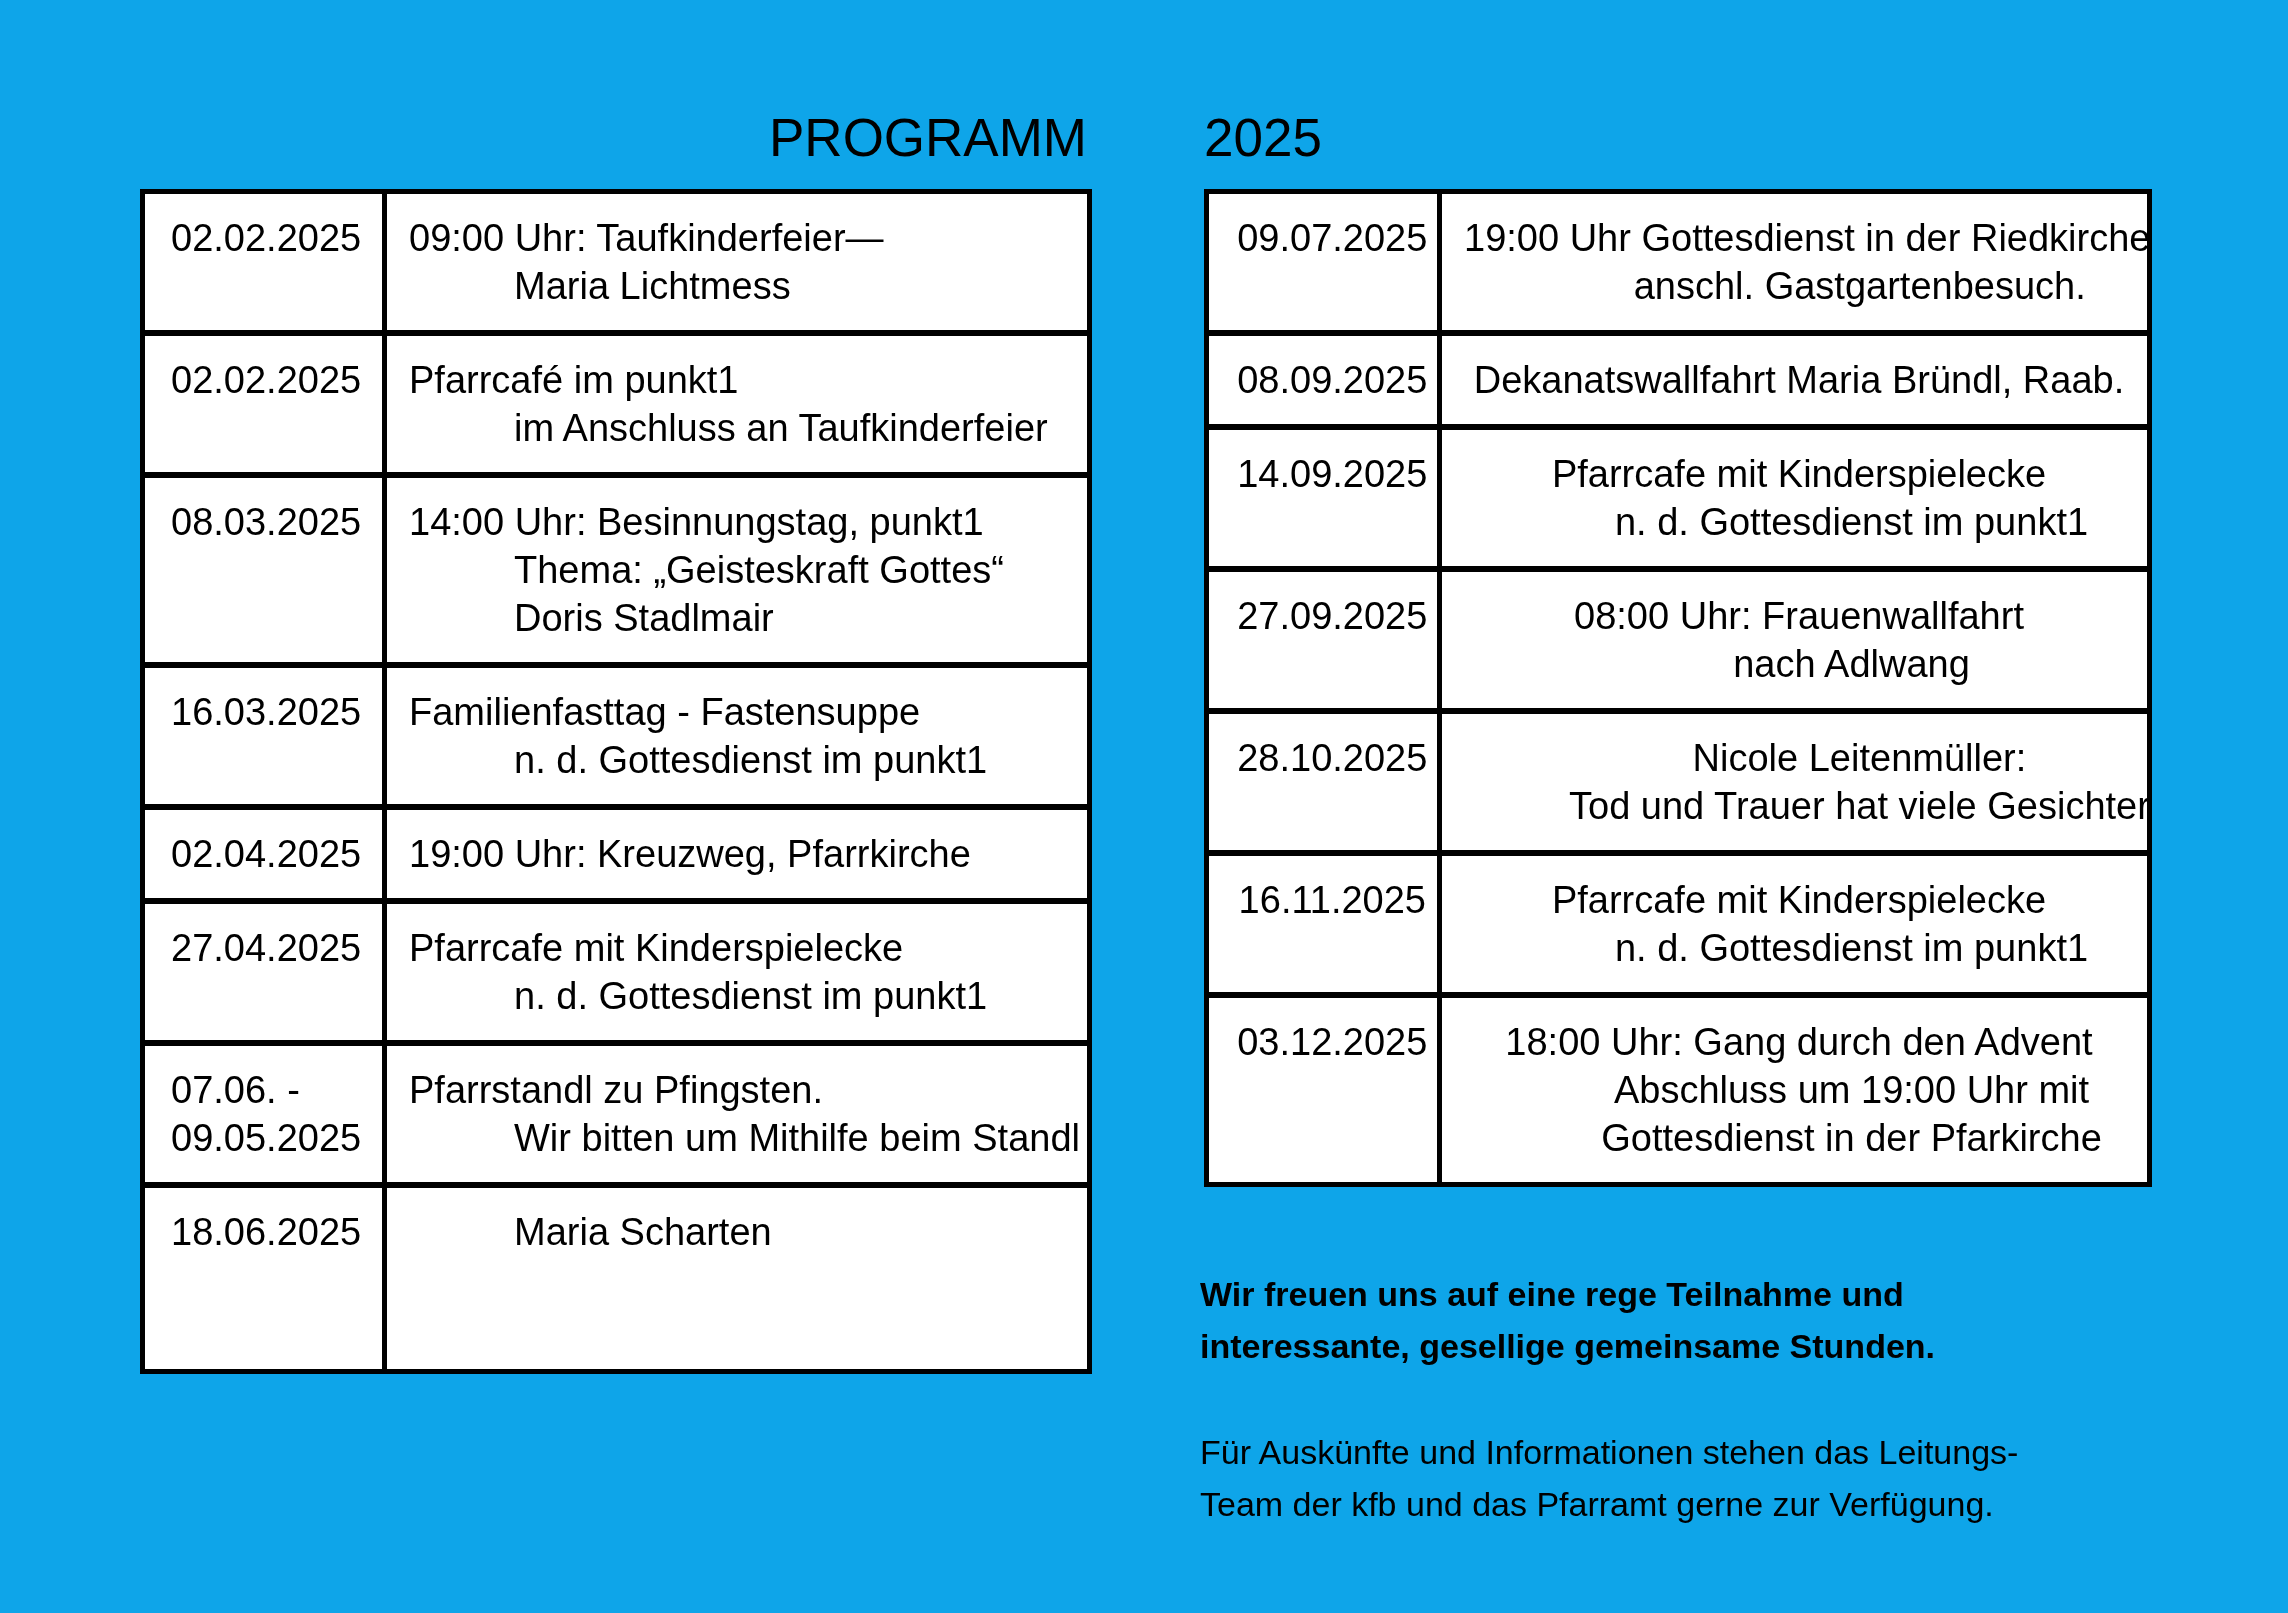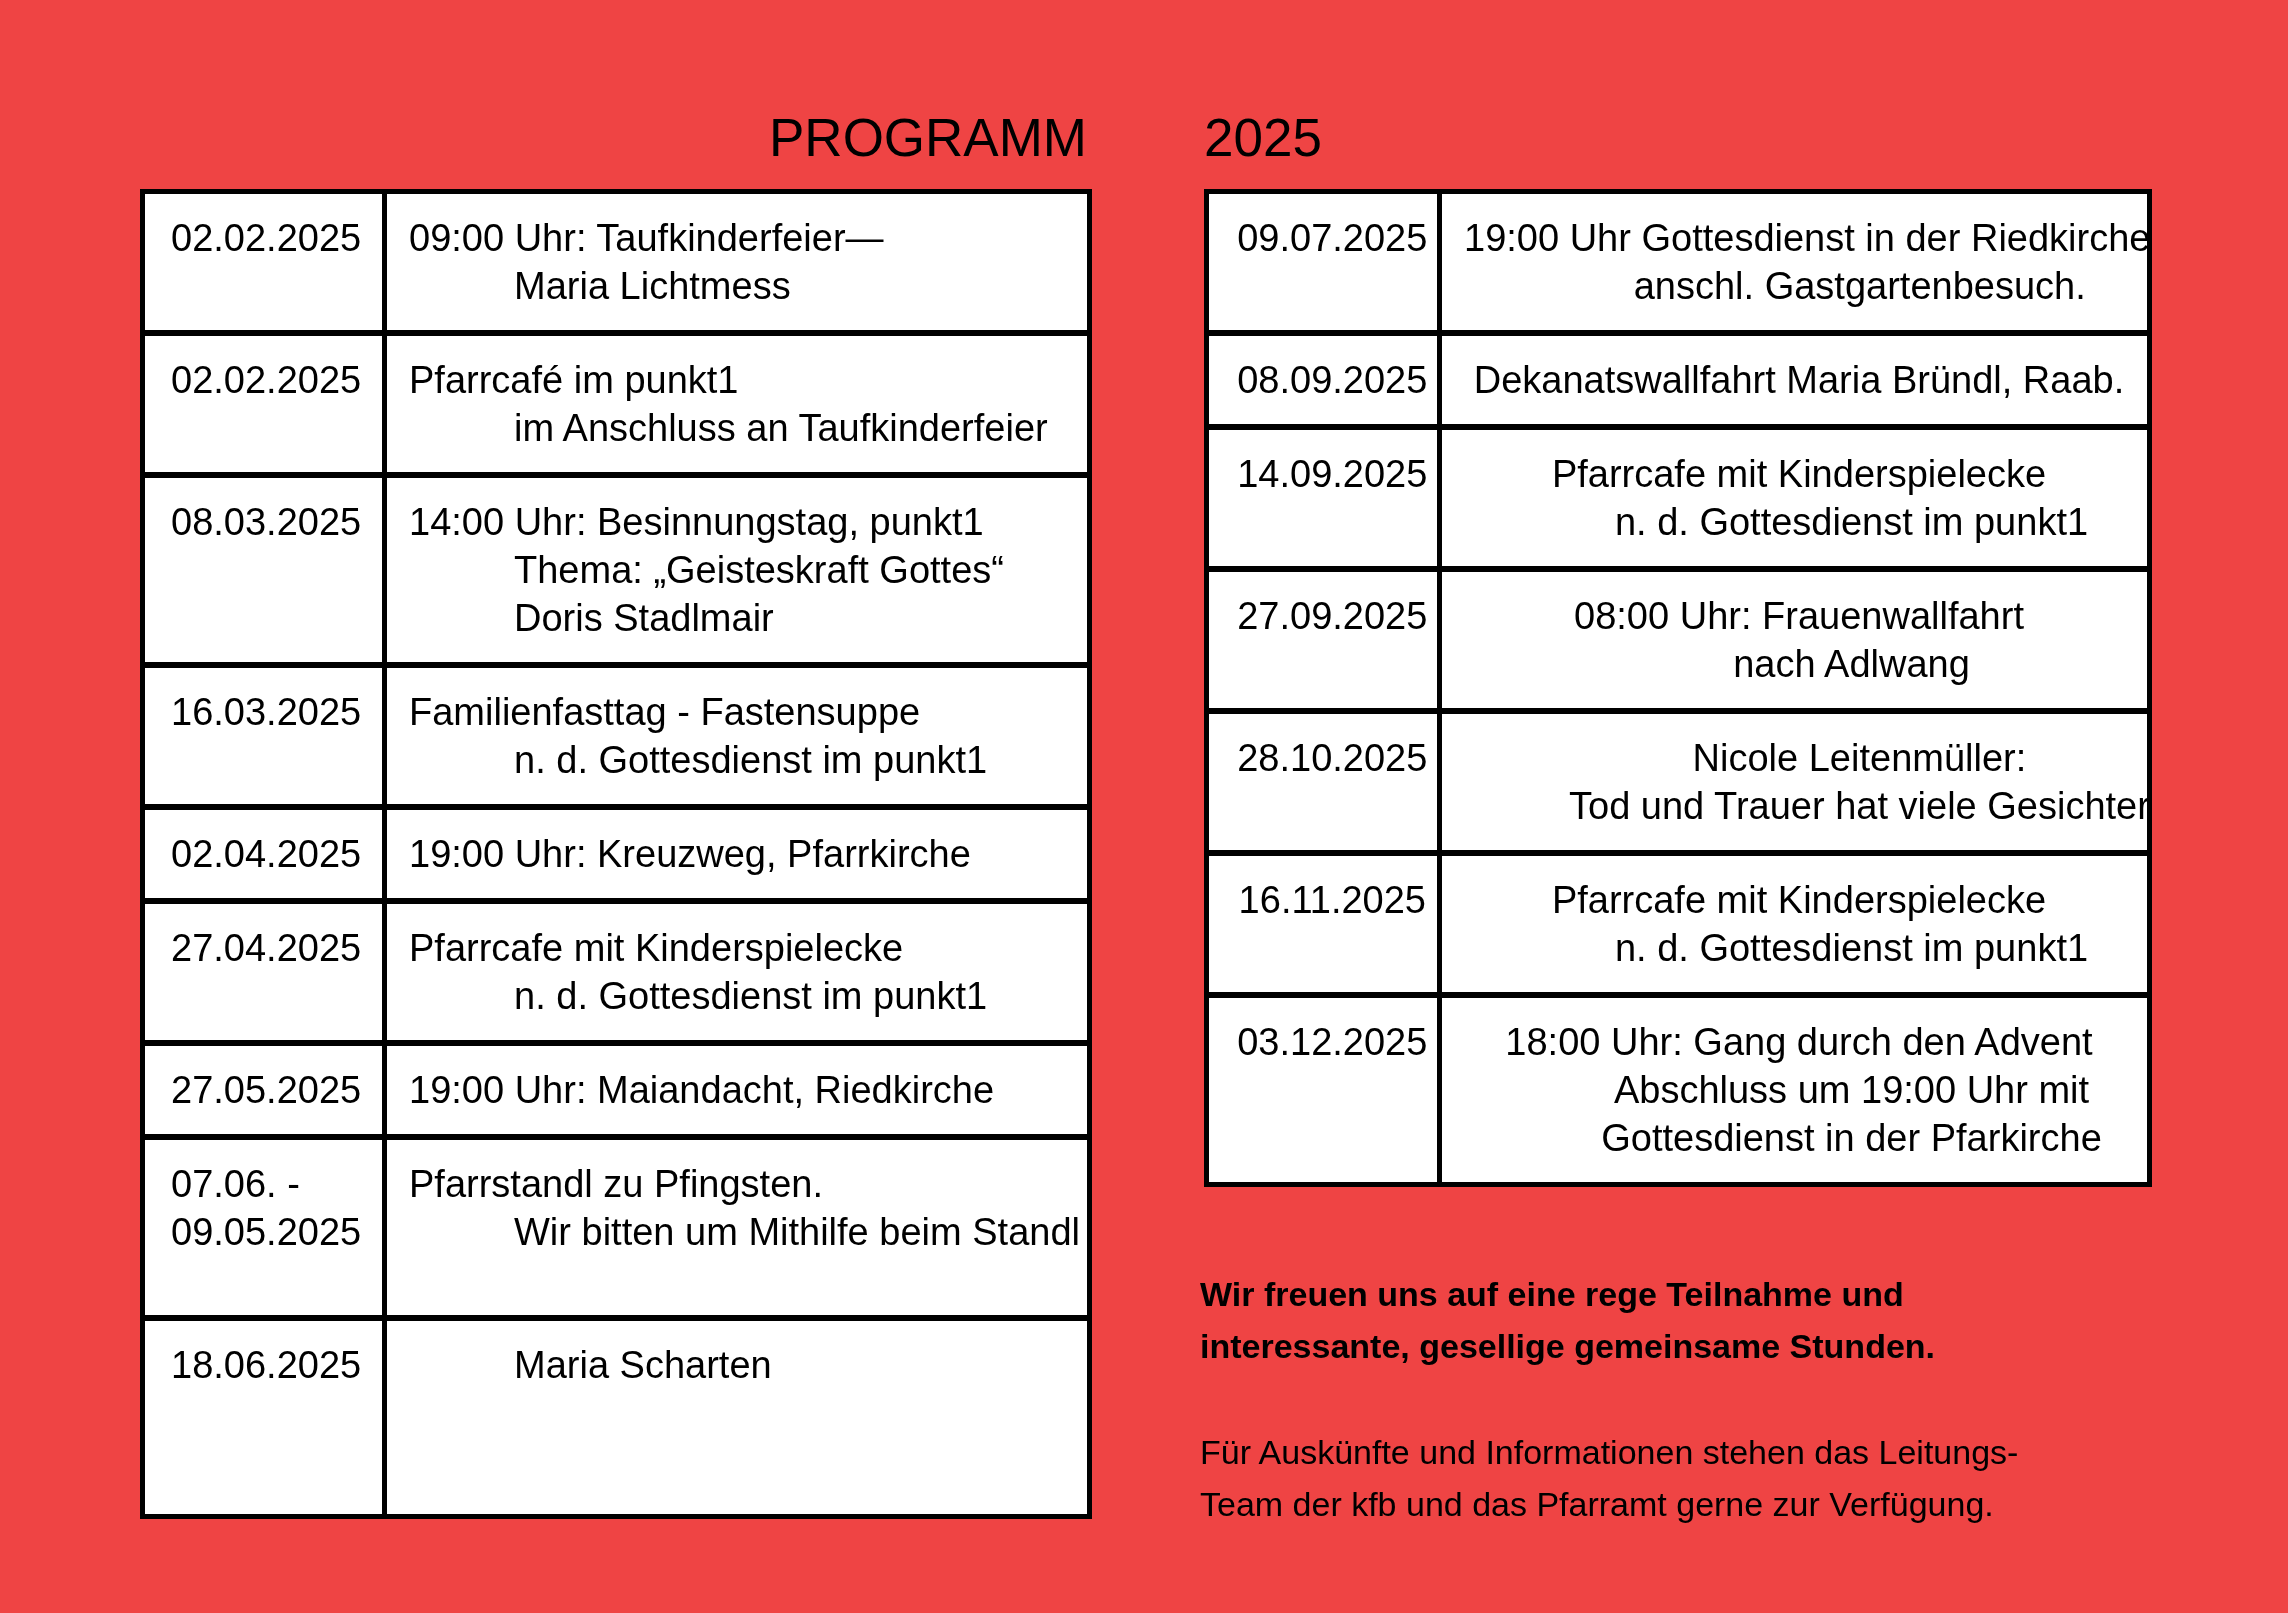--- a/index.html
+++ b/index.html
@@ -1,20 +1,20 @@
 <!DOCTYPE html>
 <html style="font-size:14.8px"><head>
 <meta charset="utf-8">
 <style>
   html, body { margin: 0; padding: 0; background: #ffffff; }
   .page {
     position: relative;
     width: 2289px;
     height: 1613px;
-    background: #ef4444;
+    background: #0ea5e9;
     color: #000000;
     font-family: "Liberation Sans", sans-serif;
     overflow: hidden;
   }
   .title {
     position: absolute;
     left: 769px;
     top: 109px;
     font-size: 53px;
     line-height: 57px;
@@ -129,28 +129,20 @@
     <div class="date-cell">
           <div class="line">27.04.2025</div>
         </div>
     <div class="event-cell">
           <div class="line">Pfarrcafe mit Kinderspielecke</div>
           <div class="line cont">n. d. Gottesdienst im punkt1</div>
         </div>
   </div>
       <div class="row">
     <div class="date-cell">
-          <div class="line">27.05.2025</div>
-        </div>
-    <div class="event-cell">
-          <div class="line">19:00 Uhr: Maiandacht, Riedkirche</div>
-        </div>
-  </div>
-      <div class="row">
-    <div class="date-cell">
           <div class="line">07.06. -</div>
           <div class="line">09.05.2025</div>
         </div>
     <div class="event-cell">
           <div class="line">Pfarrstandl zu Pfingsten.</div>
           <div class="line cont">Wir bitten um Mithilfe beim Standl</div>
         </div>
   </div>
       <div class="row">
     <div class="date-cell">

